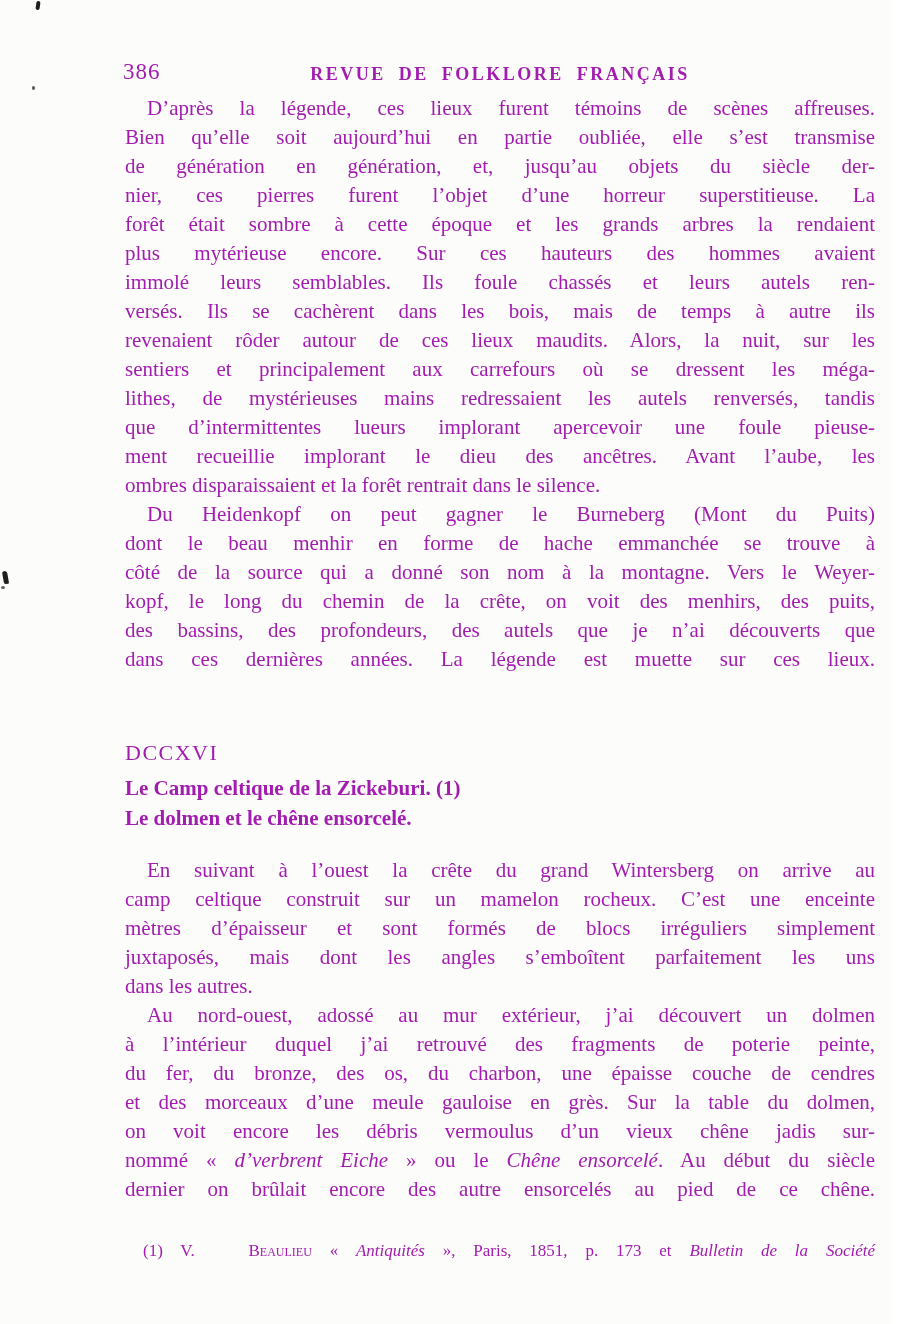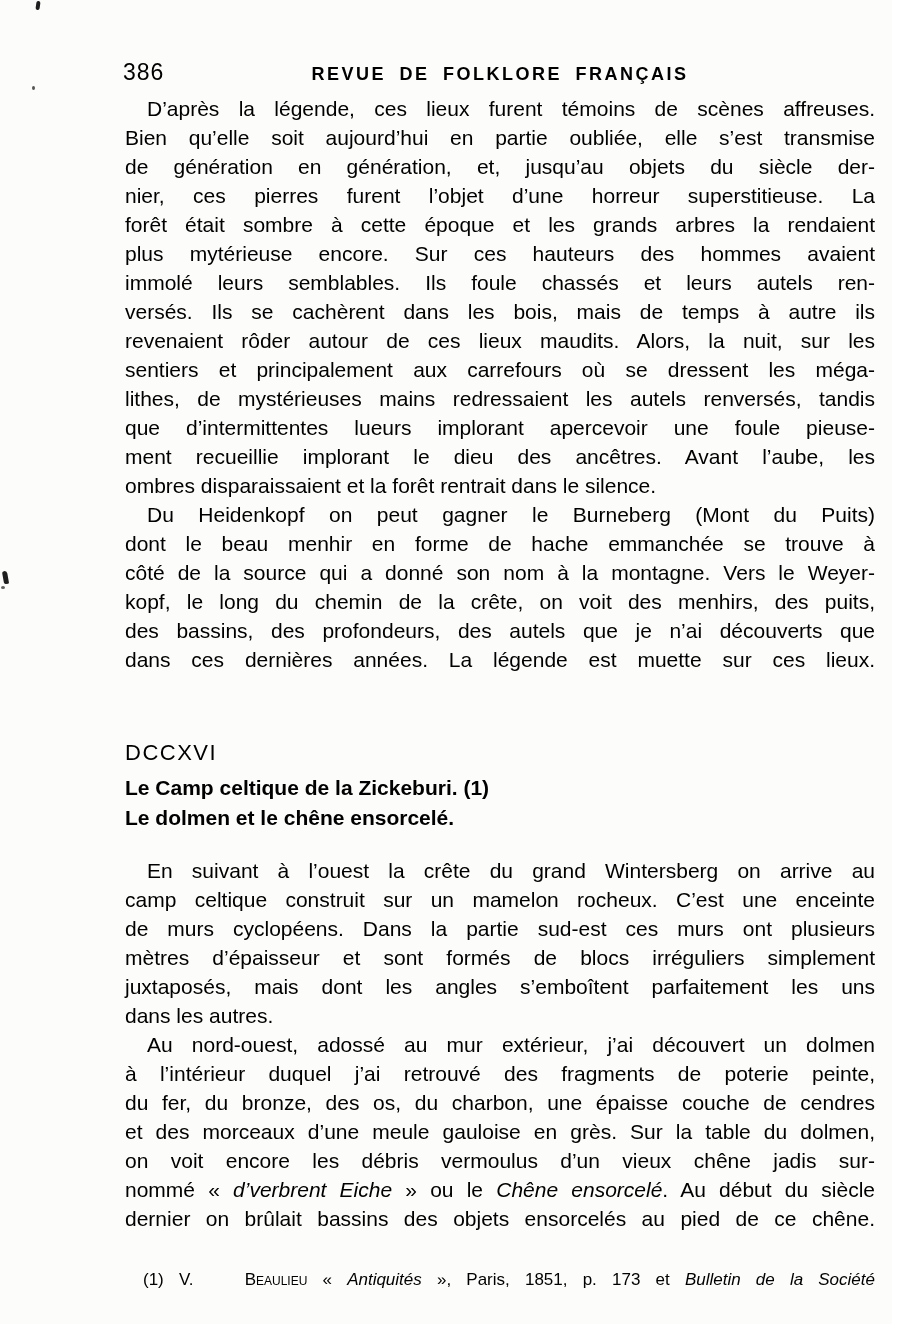--- a/index.html
+++ b/index.html
@@ -1,22 +1,22 @@
 <!DOCTYPE html>
 <html><head>
 <meta charset="utf-8">
 <style>
   html, body { margin: 0; padding: 0; }
   .page {
     position: relative;
     width: 892px;
     height: 1324px;
     background: #fcfcfa;
-    font-family: Liberation Sans, sans-serif;
-    color: #000000;
+    font-family: Liberation Serif, serif;
+    color: #a21caf;
     overflow: hidden;
   }
   .content {
     position: absolute;
     left: 125px;
     top: 52px;
     width: 750px;
   }
   .header { position: relative; height: 34px; }
   .page-number {
@@ -117,34 +117,33 @@
       <div class="section-numeral">DCCXVI</div>
 
       <div class="section-title">
         <div>Le Camp celtique de la Zickeburi. (1)</div>
         <div>Le dolmen et le chêne ensorcelé.</div>
       </div>
 
       <div class="para para3">
         <div class="ln j first">En suivant à l’ouest la crête du grand Wintersberg on arrive au</div>
         <div class="ln j">camp celtique construit sur un mamelon rocheux. C’est une enceinte</div>
-        <div class="ln j">de murs cyclopéens. Dans la partie sud-est ces murs ont plusieurs</div>
         <div class="ln j">mètres d’épaisseur et sont formés de blocs irréguliers simplement</div>
         <div class="ln j">juxtaposés, mais dont les angles s’emboîtent parfaitement les uns</div>
         <div class="ln last">dans les autres.</div>
       </div>
 
       <div class="para">
         <div class="ln j first">Au nord-ouest, adossé au mur extérieur, j’ai découvert un dolmen</div>
         <div class="ln j">à l’intérieur duquel j’ai retrouvé des fragments de poterie peinte,</div>
         <div class="ln j">du fer, du bronze, des os, du charbon, une épaisse couche de cendres</div>
         <div class="ln j">et des morceaux d’une meule gauloise en grès. Sur la table du dolmen,</div>
         <div class="ln j">on voit encore les débris vermoulus d’un vieux chêne jadis sur-</div>
         <div class="ln j"><span>nommé « </span><span class="it">d’verbrent Eiche</span><span> » ou le </span><span class="it">Chêne ensorcelé</span><span>. Au début du siècle</span></div>
-        <div class="ln j">dernier on brûlait bassins des objets ensorcelés au pied de ce chêne.</div>
+        <div class="ln j">dernier on brûlait encore des autre ensorcelés au pied de ce chêne.</div>
       </div>
 
       <div class="footnote">
         <div class="fln j first"><span>(1) V. </span><span class="sc">Beaulieu</span><span> « </span><span class="it">Antiquités</span><span> », Paris, 1851, p. 173 et </span><span class="it">Bulletin de la Société</span></div>
       </div>
 
     </div>
   </div>
 </div>
 

